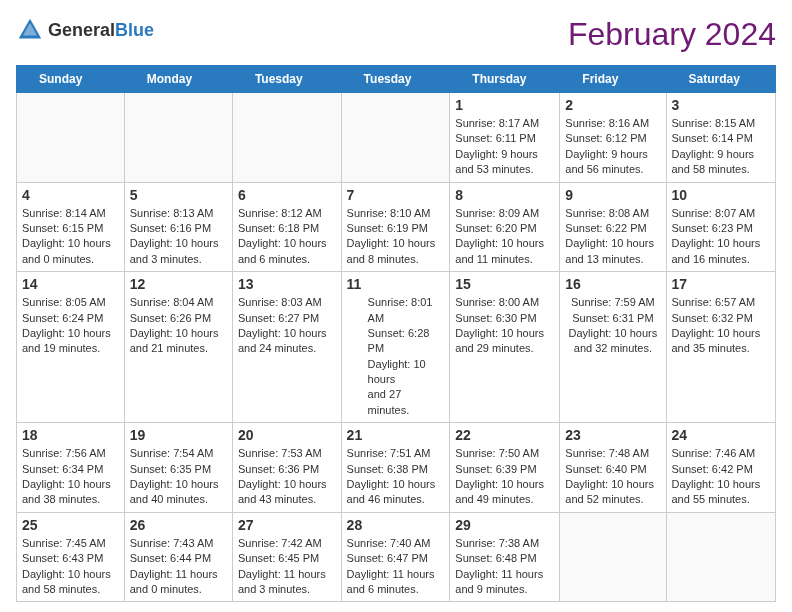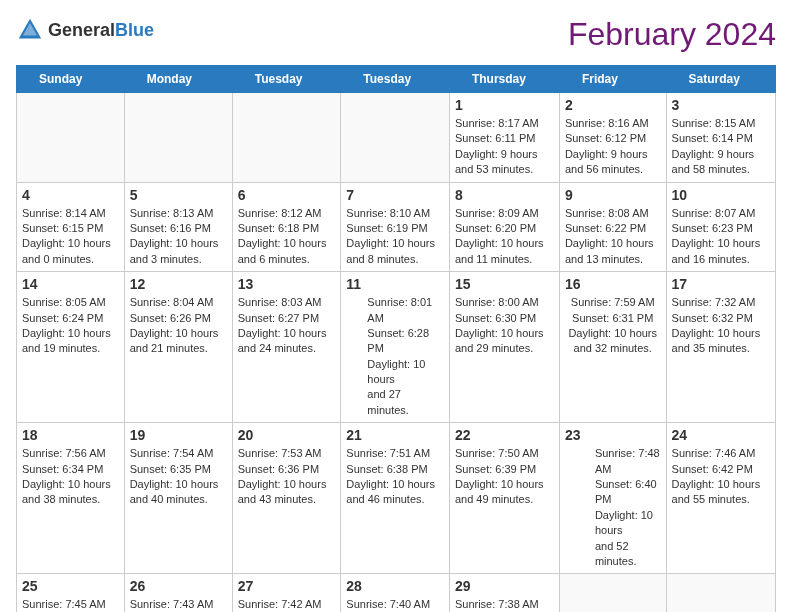--- a/index.html
+++ b/index.html
@@ -219,21 +219,21 @@
         </td>
         <td>
           <div class="day-number">16</div>
           <div class="day-info" style="white-space: pre-line; text-align: center;">Sunrise: 7:59 AM
 Sunset: 6:31 PM
 Daylight: 10 hours
 and 32 minutes.</div>
         </td>
         <td>
           <div class="day-number">17</div>
-          <div class="day-info" style="white-space: pre-line;">Sunrise: 7:32 AM
+          <div class="day-info" style="white-space: pre-line;">Sunrise: 6:57 AM
 Sunset: 6:32 PM
 Daylight: 10 hours
 and 35 minutes.</div>
         </td>
       </tr>
       <tr>
         <td>
           <div class="day-number">18</div>
           <div class="day-info" style="white-space: pre-line;">Sunrise: 7:56 AM
 Sunset: 6:34 PM
@@ -263,21 +263,21 @@
         </td>
         <td>
           <div class="day-number">22</div>
           <div class="day-info" style="white-space: pre-line;">Sunrise: 7:50 AM
 Sunset: 6:39 PM
 Daylight: 10 hours
 and 49 minutes.</div>
         </td>
         <td>
           <div class="day-number">23</div>
-          <div class="day-info" style="white-space: pre-line; margin-left: 30px;">Sunrise: 7:48 AM
+          <div class="day-info" style="white-space: pre-line;">Sunrise: 7:48 AM
 Sunset: 6:40 PM
 Daylight: 10 hours
 and 52 minutes.</div>
         </td>
         <td>
           <div class="day-number">24</div>
           <div class="day-info" style="white-space: pre-line;">Sunrise: 7:46 AM
 Sunset: 6:42 PM
 Daylight: 10 hours
 and 55 minutes.</div>

